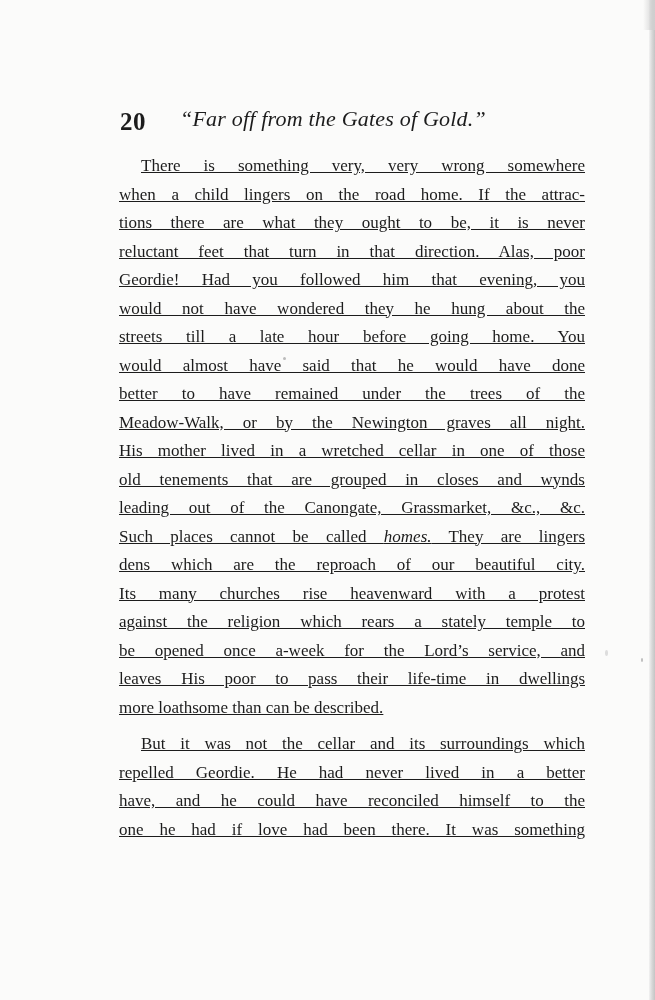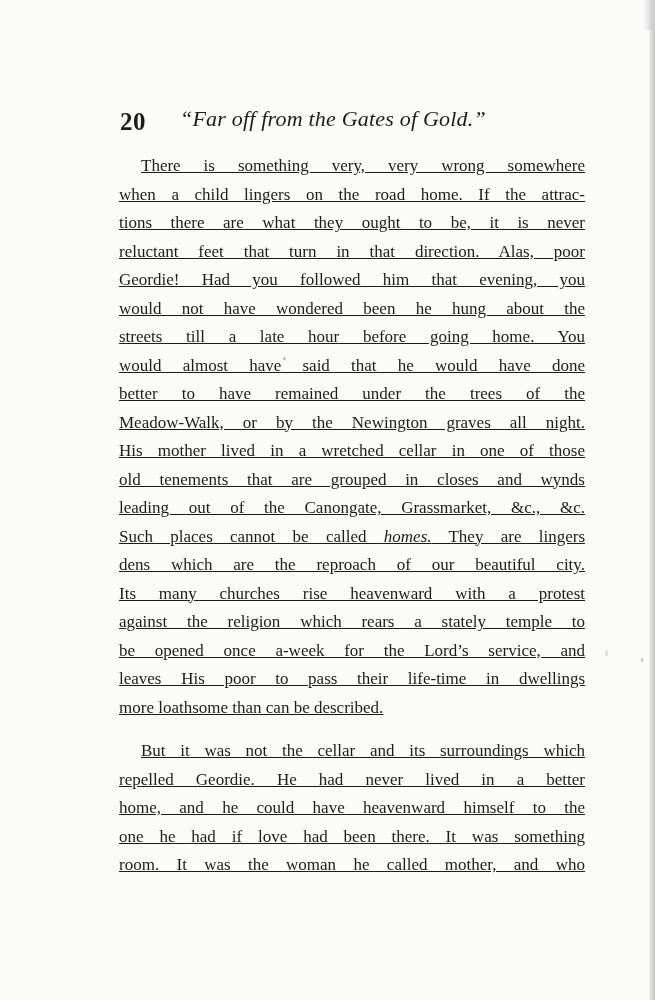--- a/index.html
+++ b/index.html
@@ -71,21 +71,21 @@
       white-space: nowrap;
       text-decoration: underline;
     }
     .line.last {
       text-align-last: left;
     }
     .line.indent {
       padding-left: 22px;
     }
     .para + .para {
-      margin-top: 15px;
+      margin-top: 8px;
     }
     em {
       font-style: italic;
     }
     .speck {
       position: absolute;
       background: #bbb;
       border-radius: 50%;
     }
   </style>
@@ -100,40 +100,39 @@
   <span class="running-title">“Far off from the Gates of Gold.”</span>
 </div>
 
 <div class="body-text">
   <div class="para">
     <span class="line indent">There is something very, very wrong somewhere</span>
     <span class="line">when a child lingers on the road home. If the attrac-</span>
     <span class="line">tions there are what they ought to be, it is never</span>
     <span class="line">reluctant feet that turn in that direction. Alas, poor</span>
     <span class="line">Geordie! Had you followed him that evening, you</span>
-    <span class="line">would not have wondered been he hung about the</span>
+    <span class="line">would not have wondered they he hung about the</span>
     <span class="line">streets till a late hour before going home. You</span>
     <span class="line">would almost have said that he would have done</span>
     <span class="line">better to have remained under the trees of the</span>
     <span class="line">Meadow-Walk, or by the Newington graves all night.</span>
     <span class="line">His mother lived in a wretched cellar in one of those</span>
     <span class="line">old tenements that are grouped in closes and wynds</span>
     <span class="line">leading out of the Canongate, Grassmarket, &amp;c., &amp;c.</span>
     <span class="line"><span>Such places cannot be called </span><em>homes.</em><span> They are lingers</span></span>
     <span class="line">dens which are the reproach of our beautiful city.</span>
     <span class="line">Its many churches rise heavenward with a protest</span>
     <span class="line">against the religion which rears a stately temple to</span>
     <span class="line">be opened once a-week for the Lord’s service, and</span>
     <span class="line">leaves His poor to pass their life-time in dwellings</span>
     <span class="line last">more loathsome than can be described.</span>
   </div>
   <div class="para">
     <span class="line indent">But it was not the cellar and its surroundings which</span>
     <span class="line">repelled Geordie. He had never lived in a better</span>
-    <span class="line">home, and he could have heavenward himself to the</span>
+    <span class="line">have, and he could have reconciled himself to the</span>
     <span class="line">one he had if love had been there. It was something</span>
-    <span class="line">room. It was the woman he called mother, and who</span>
   </div>
 </div>
 
 <span class="speck" style="left:283px;top:357px;width:3px;height:3px;"></span>
 <span class="speck" style="left:641px;top:658px;width:2px;height:4px;"></span>
 <span class="speck" style="left:605px;top:650px;width:3px;height:6px;background:#ddd;"></span>
 
 </body></html>

